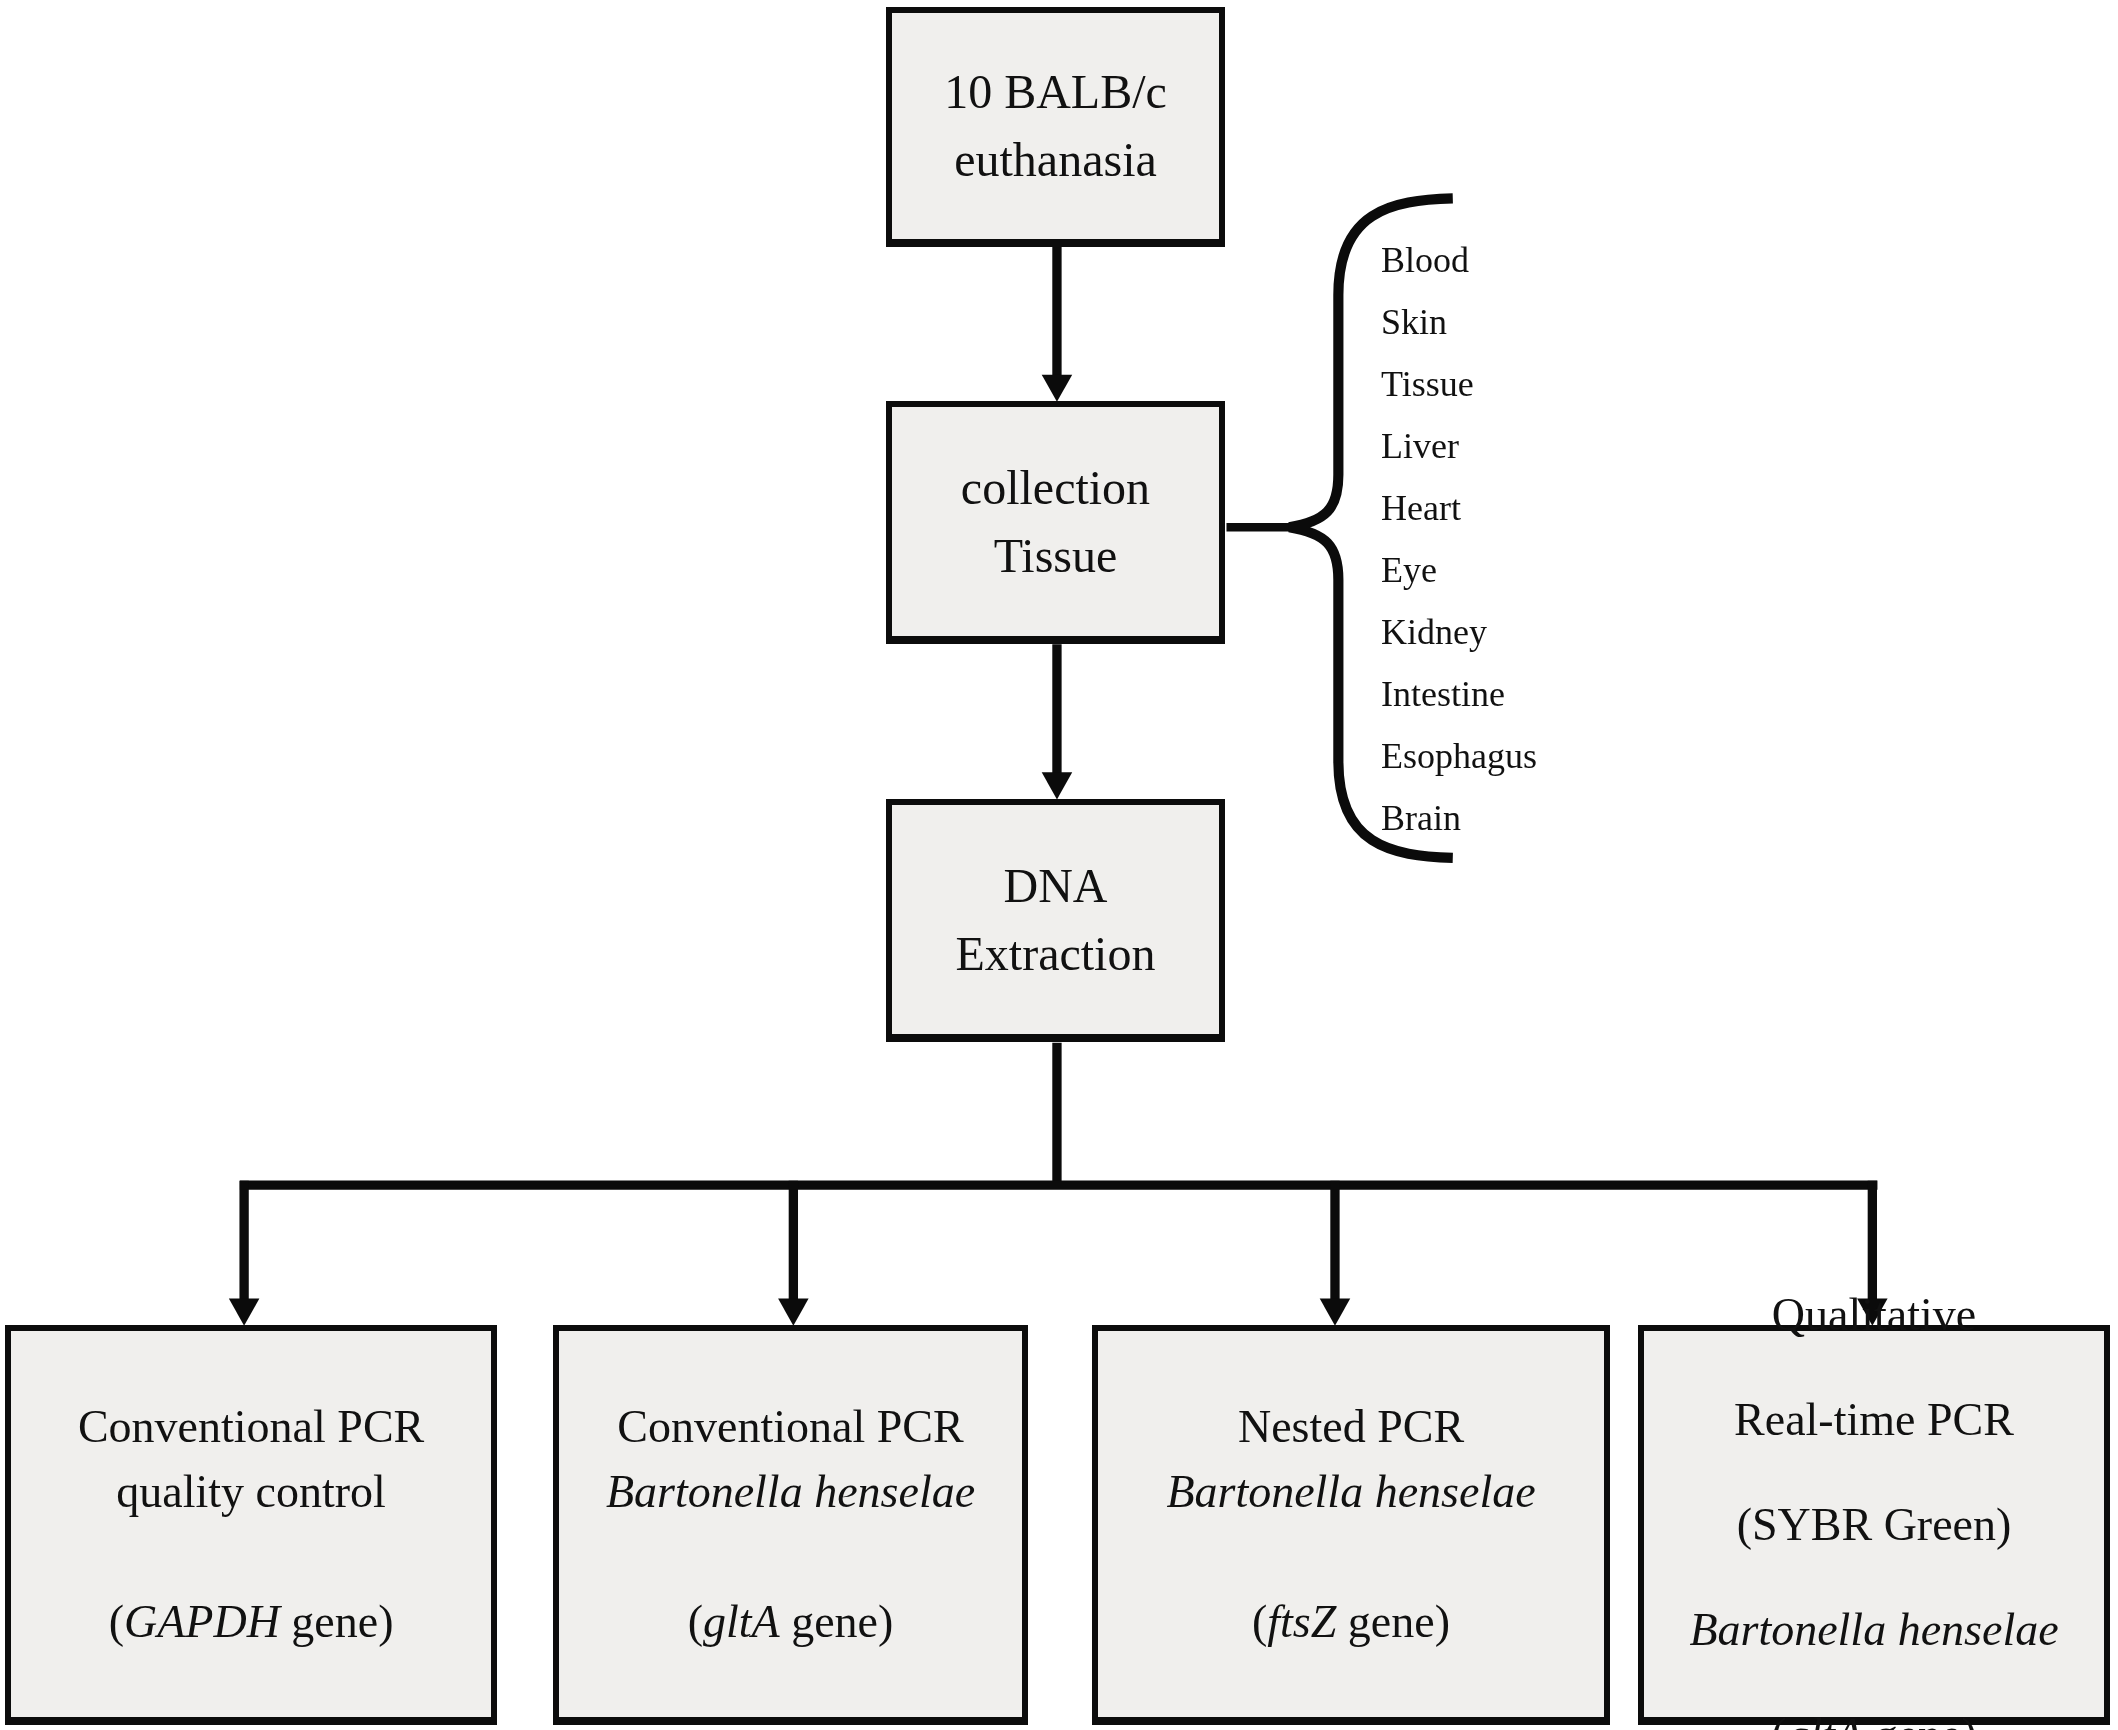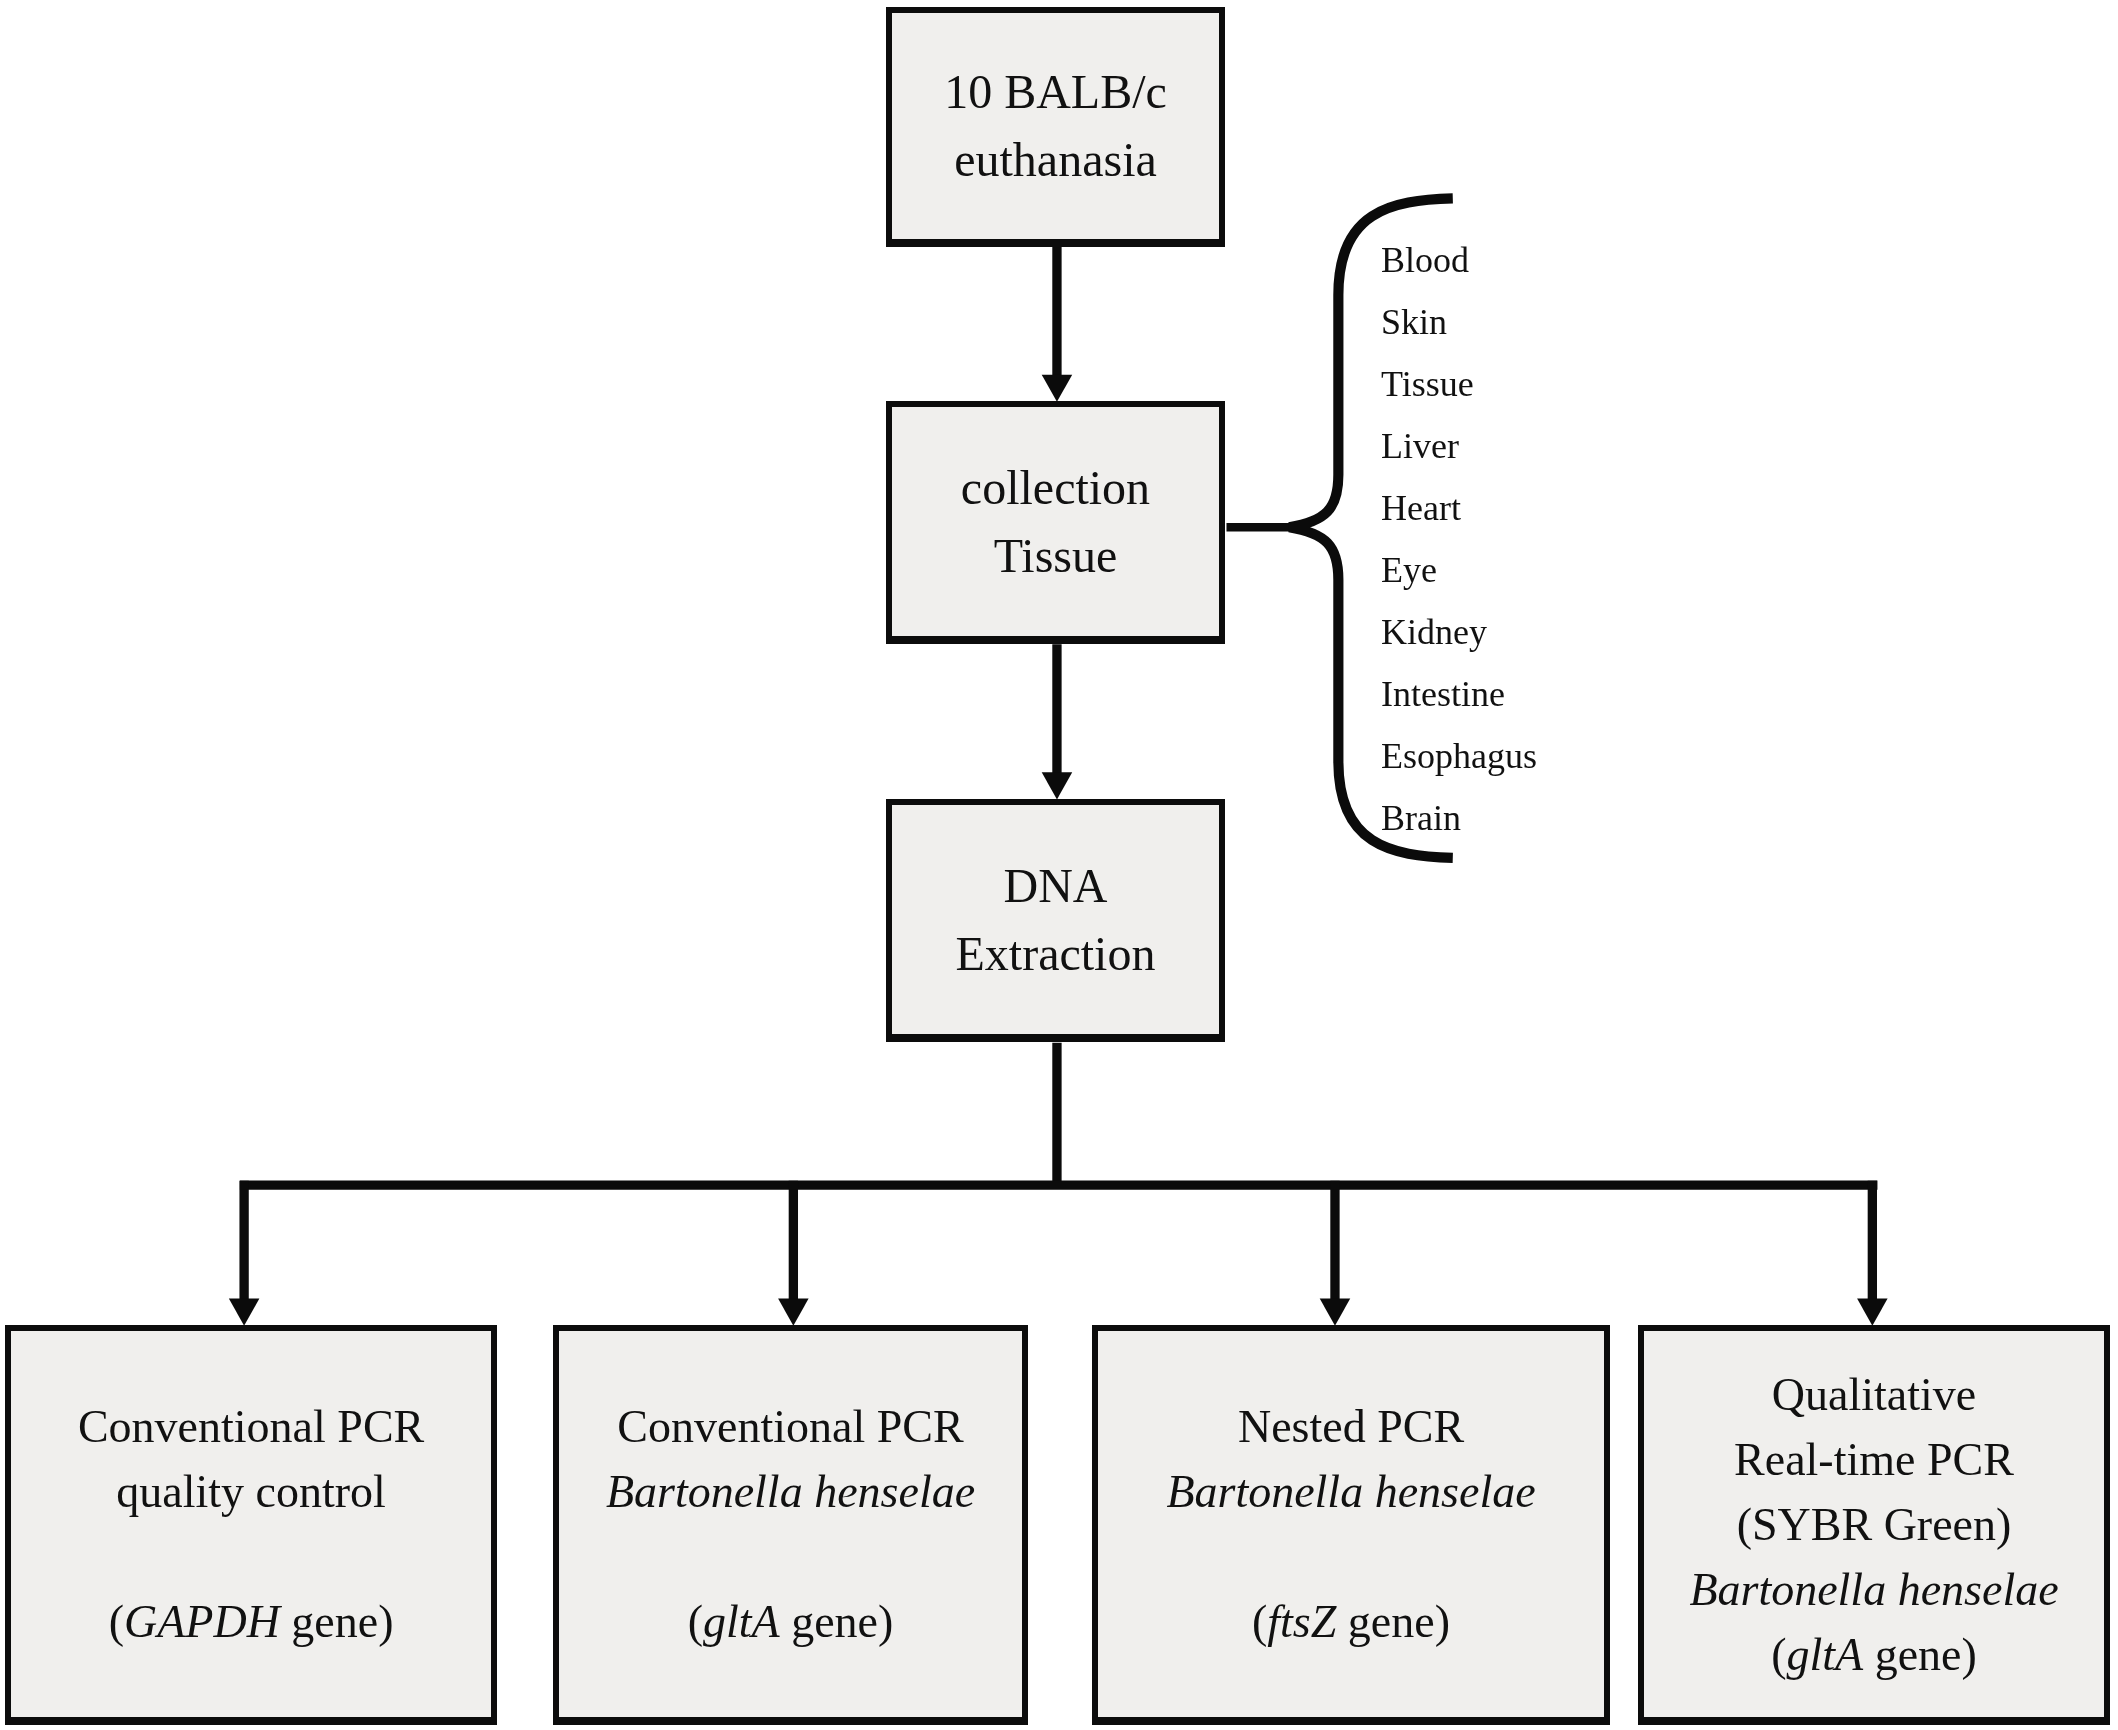--- a/index.html
+++ b/index.html
@@ -31,21 +31,21 @@
   }
   .box .bl { width: 100%; }
   .stage-box { left: 886px; width: 339px; height: 240px; font-size: 48px; line-height: 68px; }
   .box-top    { top: 6.8px; }
   .box-tissue { top: 401px; height: 243px; }
   .box-dna    { top: 799px; height: 243px; }
   .assay-box { top: 1325px; height: 400px; font-size: 46px; line-height: 65px; }
   .box-a1 { left: 5.1px;    width: 492px; }
   .box-a2 { left: 553px;  width: 475px; }
   .box-a3 { left: 1092px; width: 518px; }
-  .box-a4 { left: 1638px; width: 472px; }
+  .box-a4 { left: 1638px; width: 472px; gap: 40px; }
   .gene-line { margin-top: 65px; }
   .it { font-style: italic; text-align: center; }
   .tissue-list {
     position: absolute;
     left: 1381px;
     top: 229px;
     font-size: 36px;
     line-height: 62px;
     white-space: nowrap;
   }

